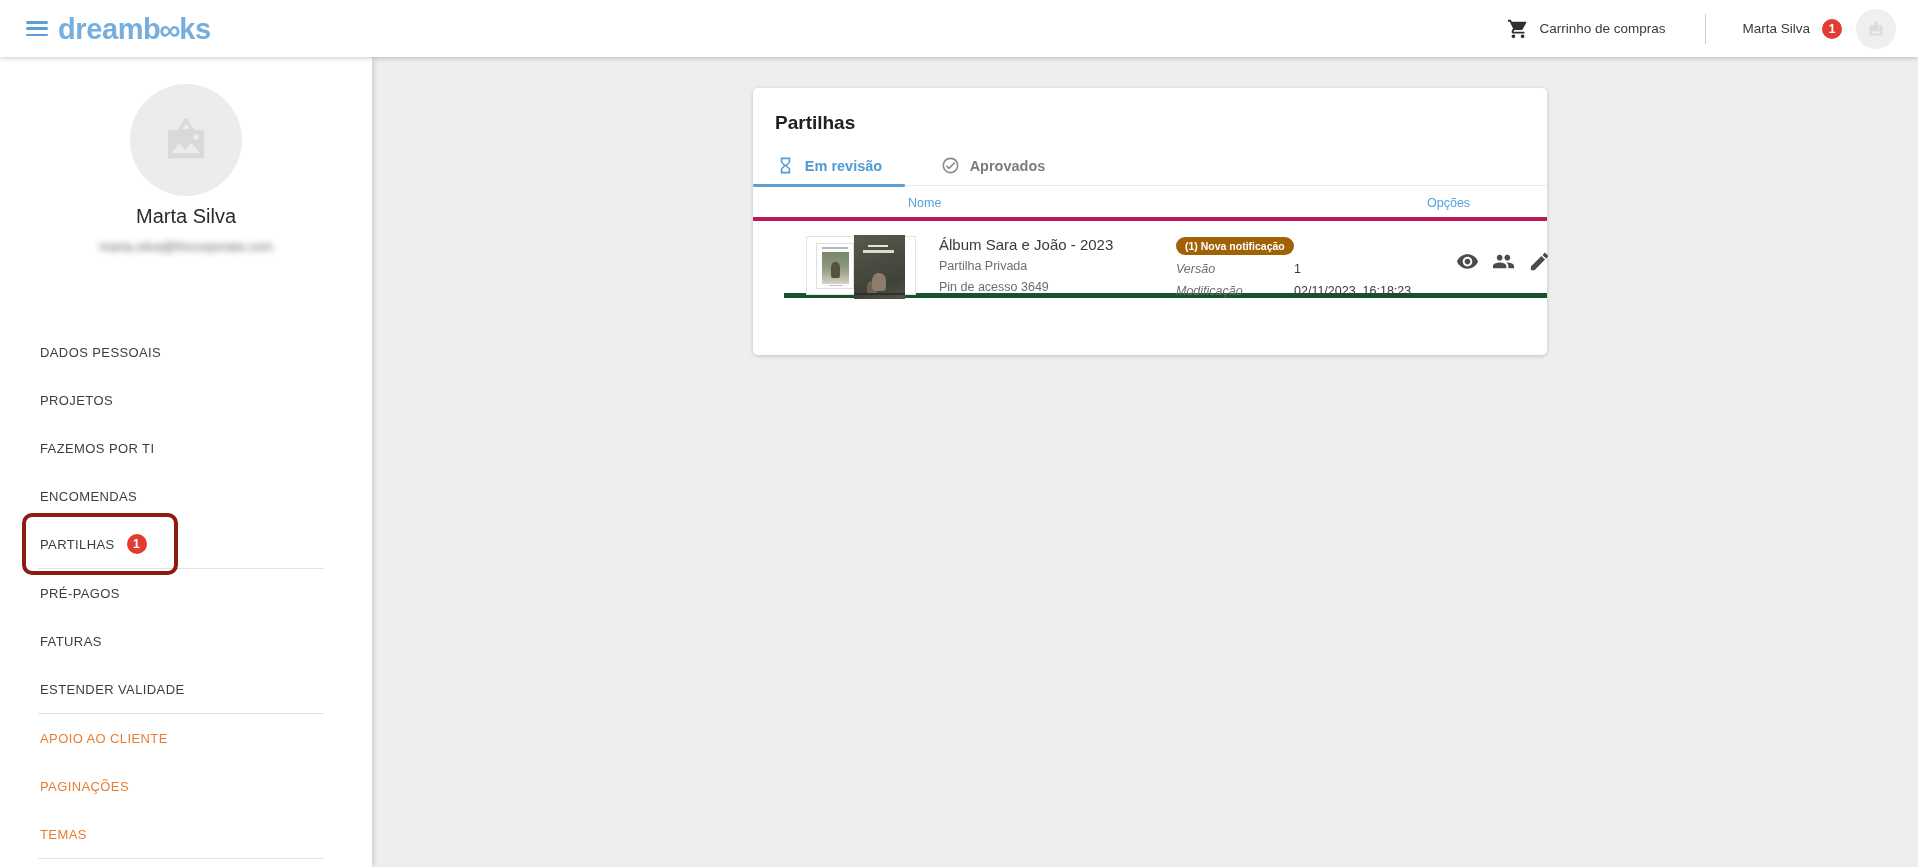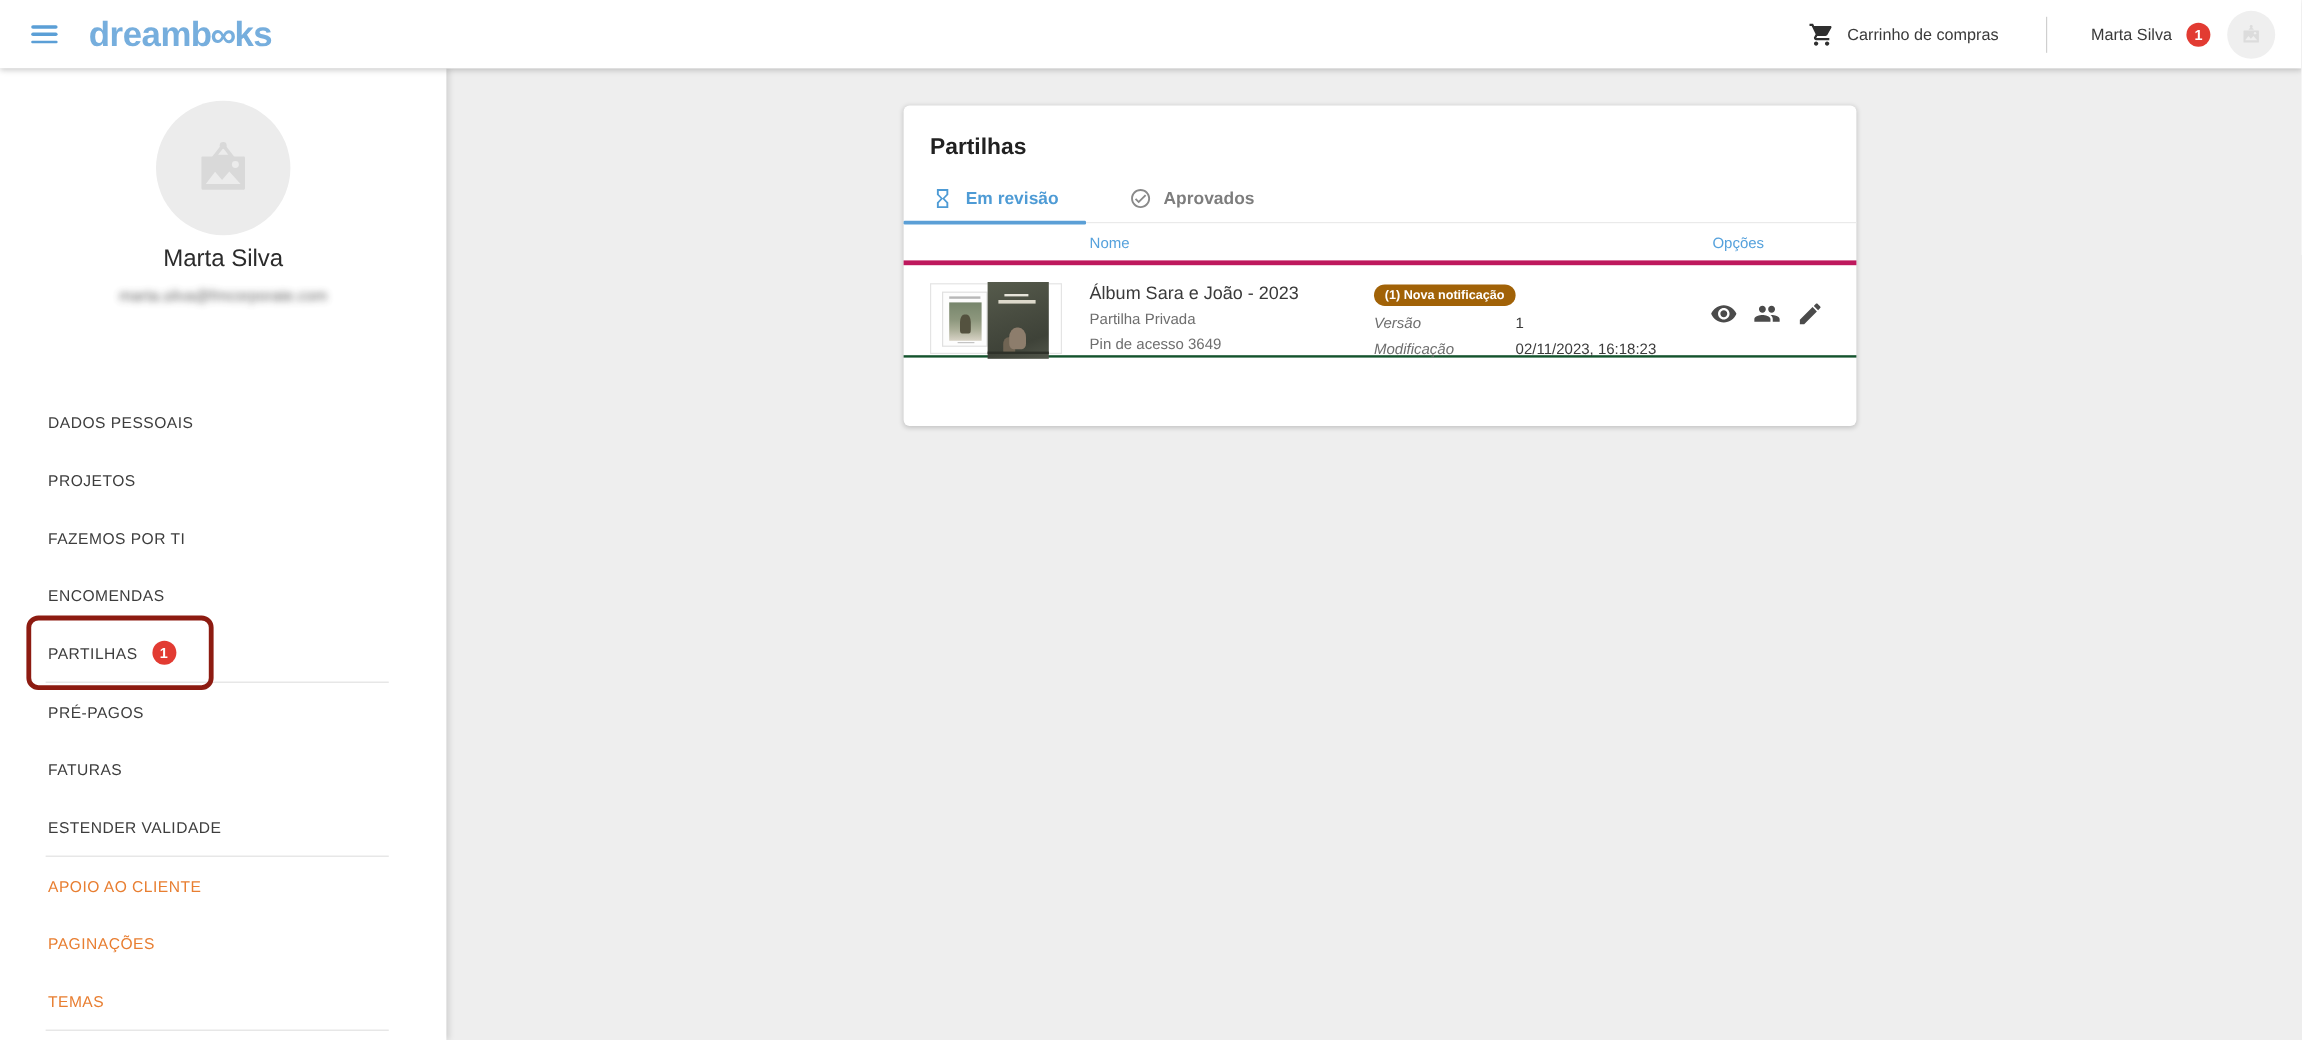--- a/index.html
+++ b/index.html
@@ -5,21 +5,21 @@
   * { margin:0; padding:0; box-sizing:border-box; }
   html,body { width:1918px; height:867px; font-family:"Liberation Sans", sans-serif; background:#ffffff; }
   .app { position:relative; width:1918px; height:867px; overflow:hidden; background:#eeeeee; }
 
   
   .topbar { position:absolute; top:0; left:0; width:1918px; height:57px; background:#ffffff;
             box-shadow:0 1px 5px rgba(0,0,0,.22); z-index:30; display:flex; align-items:center; }
   .hamburger { margin-left:26px; width:22px; height:15px; display:flex; flex-direction:column;
                justify-content:space-between; cursor:pointer; }
   .hamburger span { display:block; height:2.5px; background:#5b9fd6; border-radius:2px; }
-  .logo { margin-left:26px; font-size:29px; font-weight:600; color:#76aedd; letter-spacing:-0.4px;
+  .logo { margin-left:10px; font-size:29px; font-weight:600; color:#76aedd; letter-spacing:-0.4px;
           display:flex; align-items:baseline; line-height:1; }
   .logo .inf { font-size:30px; font-weight:700; margin:0 -1px; position:relative; top:1px; }
   .topbar-right { margin-left:auto; display:flex; align-items:center; padding-right:22px; }
   .cart-group { display:flex; align-items:center; gap:10px; cursor:pointer; }
   .cart-group svg { width:22px; height:22px; fill:#2f2f2f; }
   .cart-label { font-size:13.5px; color:#3a3a3a; }
   .topbar-divider { width:1px; height:30px; background:#cfcfcf; margin:0 36px 0 40px; }
   .user-name { font-size:13.5px; color:#3a3a3a; }
   .user-badge { margin-left:12px; min-width:20px; height:20px; border-radius:50%; background:#e23b32;
                 color:#fff; font-size:12px; font-weight:bold; display:flex; align-items:center; justify-content:center; }
@@ -55,21 +55,21 @@
          cursor:pointer; font-size:14.5px; font-weight:700; }
   .tab.active { color:#4e9bd5; width:152px; }
   .tab.active::after { content:""; position:absolute; left:0; bottom:-2px; width:100%; height:3px;
                        background:#5b9fd6; border-radius:1px; }
   .tab.inactive { color:#7d7d7d; width:176px; }
   .tab svg { width:19px; height:19px; }
   .thead { position:relative; height:35px; border-bottom:4px solid #be185d; }
   .th { position:absolute; top:10px; font-size:12.5px; color:#55a1dc; }
   .th-nome { left:155px; }
   .th-opcoes { left:674px; }
-  .trow { position:relative; height:77px; border-bottom:2px solid #14532d; }
+  .trow { position:relative; height:77px; border-bottom:5px solid #14532d;margin-left:31px; }
 
   .thumb { position:absolute; left:22px; top:15px; width:110px; height:59px; background:#fff;
            border:1px solid #e4e4e4; }
   .back-cover { position:absolute; left:9px; top:6px; width:38px; height:46px; background:#fdfdfd;
                 border:1px solid #e0e0e0; }
   .back-cover .mini-title { position:absolute; left:5px; top:3px; right:5px; height:2px; background:#b7b7b7; }
   .back-cover .mini-photo { position:absolute; left:5px; top:8px; width:27px; height:32px;
       background:linear-gradient(180deg,#77866c 0%,#8d977d 45%,#a9ad96 70%,#d8d3c6 100%); }
   .back-cover .mini-photo::after { content:""; position:absolute; left:9px; top:10px; width:9px; height:16px;
       background:#54523f; border-radius:40% 40% 20% 20%; }

